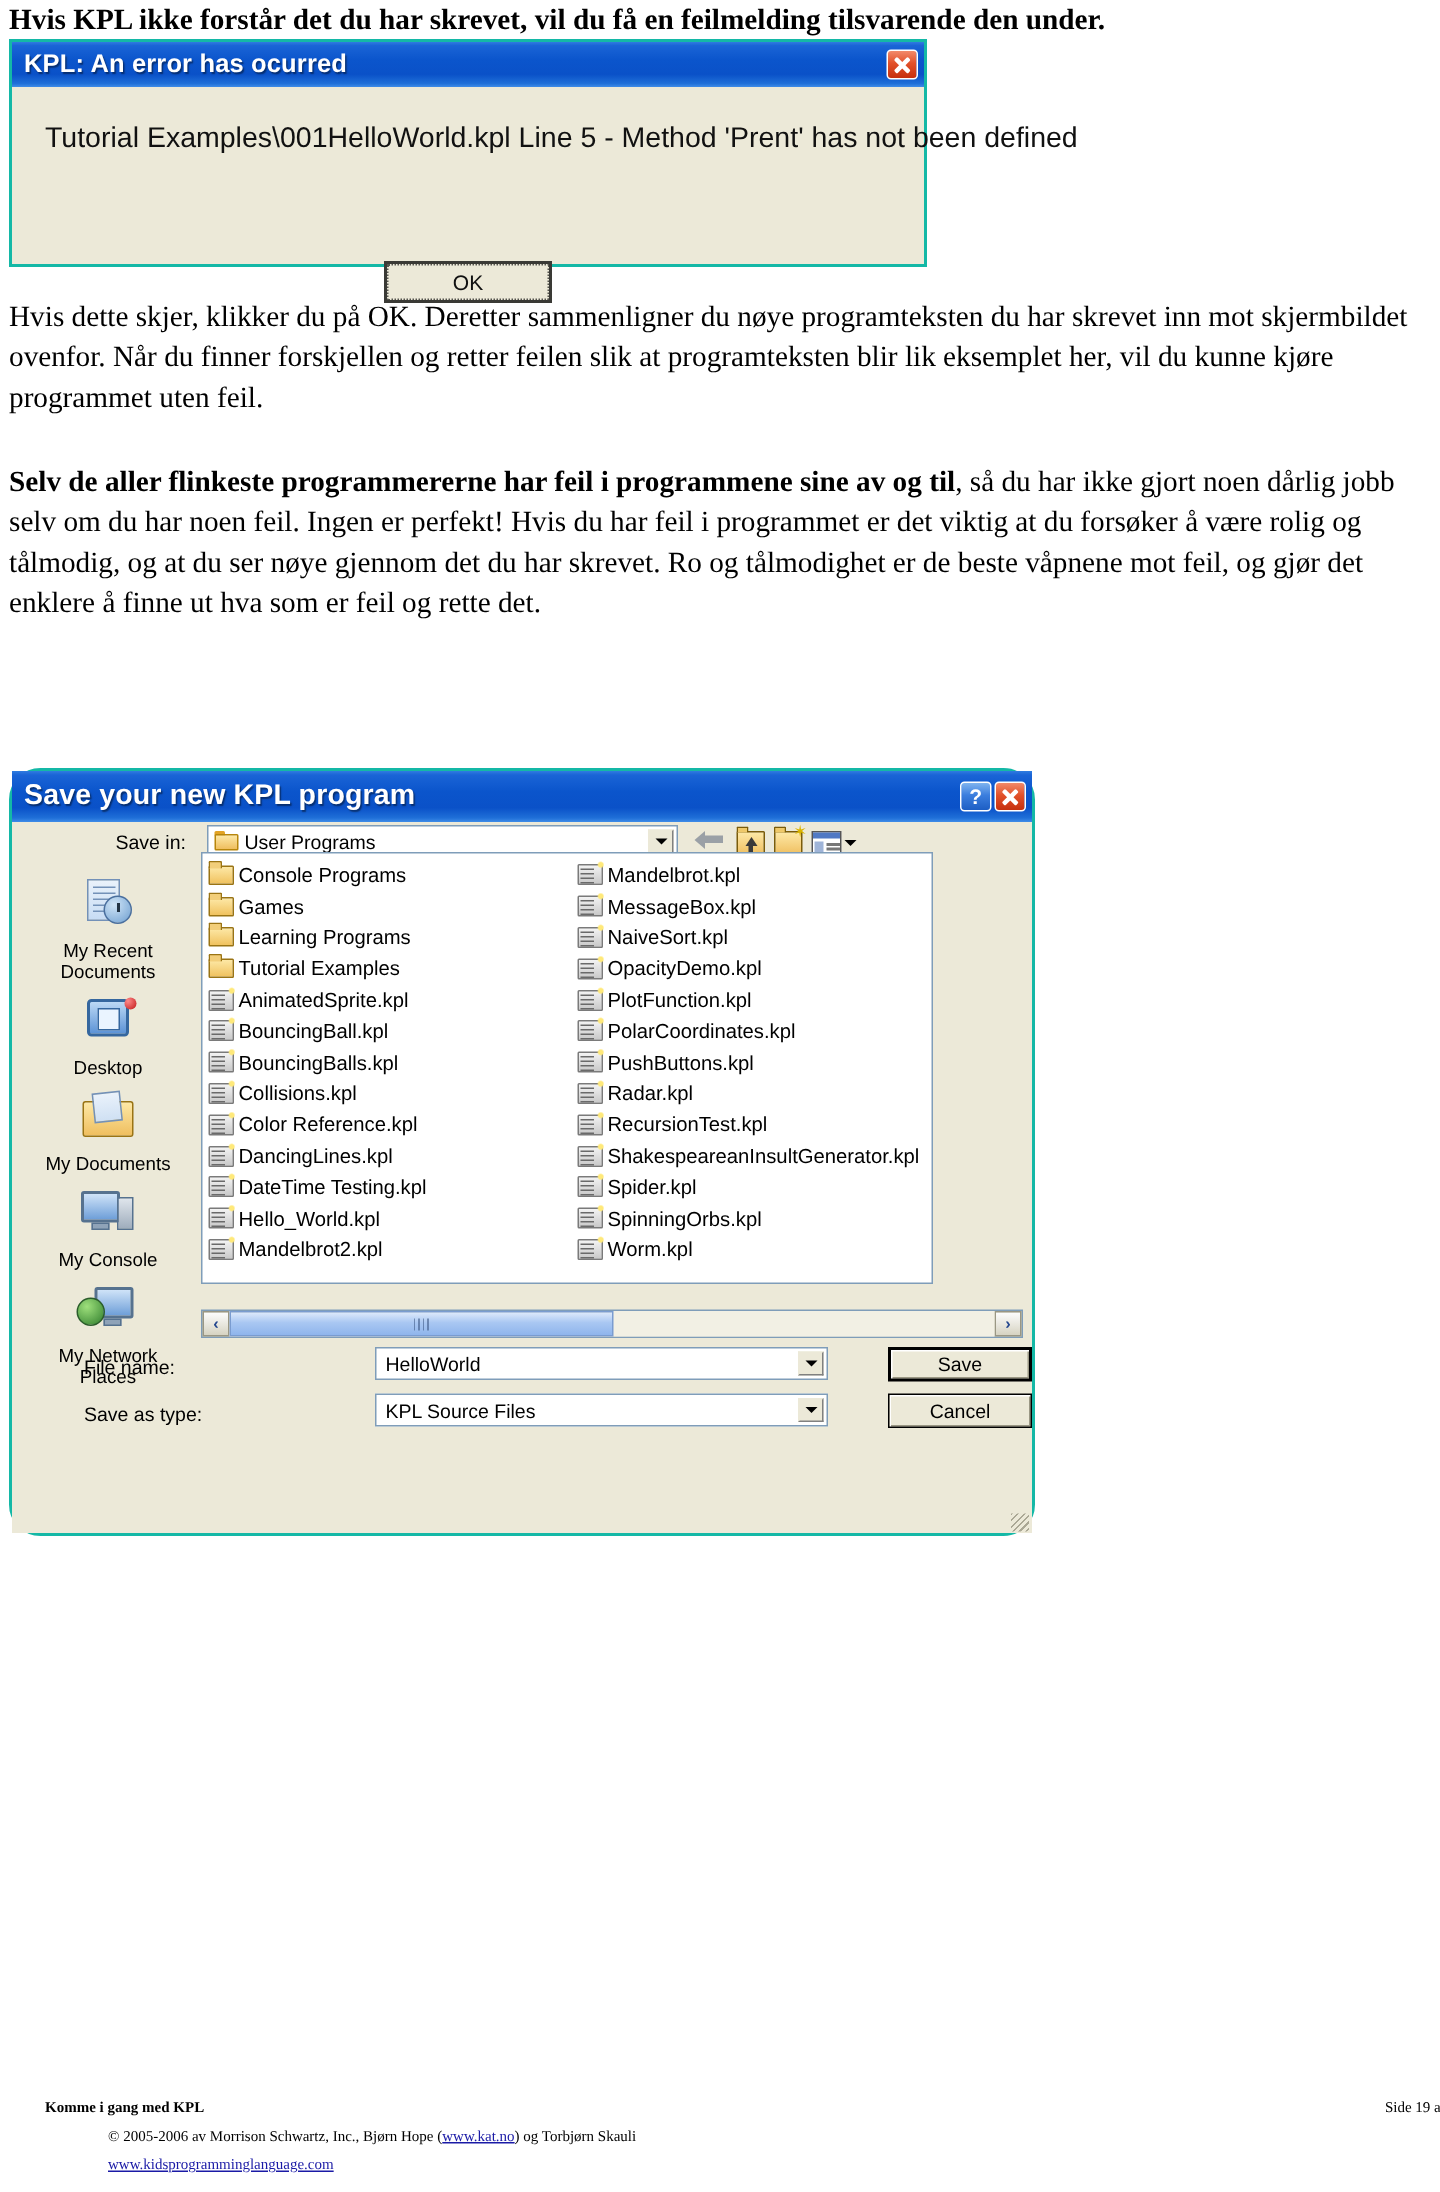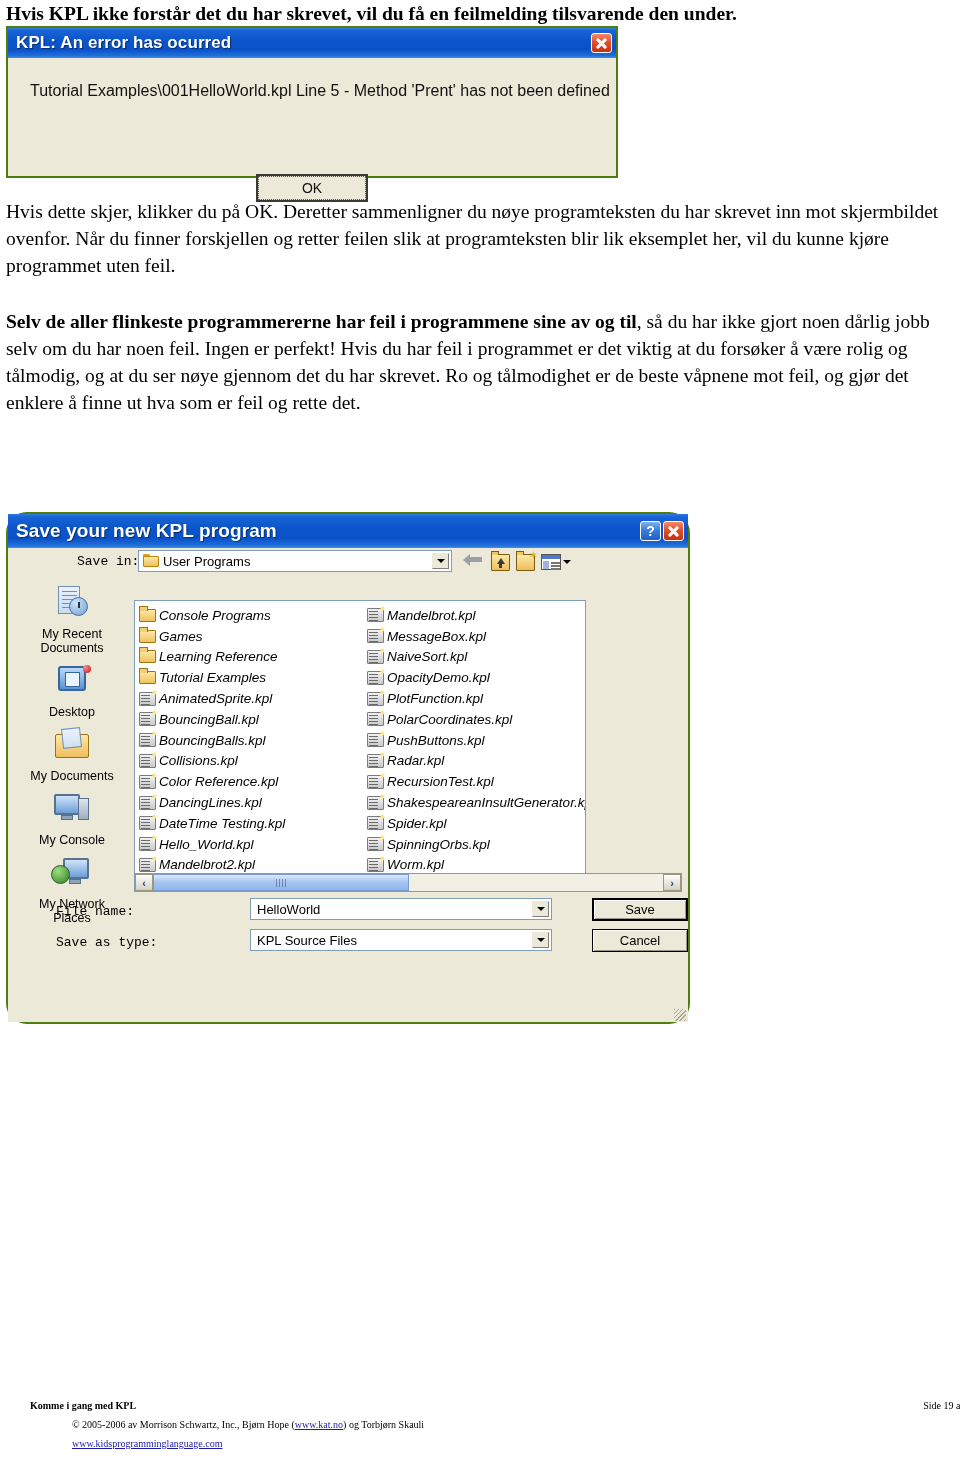--- a/index.html
+++ b/index.html
@@ -36,21 +36,21 @@
     width: 948px;
     font-size: 19.5px;
     line-height: 24px;
     font-weight: 600;
   }
   b, strong { font-weight: bold; }
 
   
   .xp-dialog {
     position: absolute;
-    border: 2px solid #4d7c0f;
+    border: 2px solid #14b8a6;
     background: #ECE9D8;
     box-shadow: 0 0 0 1px #1d5fbf inset;
   }
   .xp-titlebar {
     height: 30px;
     background: linear-gradient(to bottom,
        #2f7ce0 0%, #1a64d6 8%, #0b55cc 40%, #0a51c8 72%, #1f6fd8 92%, #3f8ce8 100%);
     display: flex;
     align-items: center;
     padding: 0 4px 0 8px;
@@ -95,21 +95,21 @@
   #error-dialog { left: 6px; top: 26px; width: 612px; height: 152px; }
   #error-dialog .xp-body {
     background: #ECE9D8;
     height: calc(100% - 30px);
     position: relative;
   }
   .err-text {
     position: absolute;
     left: 22px; top: 24px;
     font-family: "Liberation Sans", sans-serif;
-    font-size: 16px;
+    font-size: 19px;
     color: #111;
     white-space: nowrap;
   }
   .ok-button {
     position: absolute;
     left: 248px; top: 116px;
     width: 112px; height: 28px;
     background: #ECE9D8;
     border: 2px solid #3a3a35;
     display: flex; align-items: flex-end; justify-content: center;
@@ -129,21 +129,21 @@
   }
   #save-dialog .xp-titlebar { height: 34px; }
   #save-dialog .xp-title { font-size: 19px; }
   #save-dialog .sd-body {
     background: #ECE9D8;
     height: calc(100% - 34px);
     position: relative;
     padding: 0;
   }
   .lbl {
-    font-family: Liberation Mono, monospace;
+    font-family: Liberation Sans, sans-serif;
     font-size: 13px;
     color: #000;
   }
   .savein-label { position: absolute; left: 69px; top: 6px; }
   .combo {
     background: #ffffff;
     border: 1px solid #7f9db9;
     box-shadow: 1px 1px 0 #fff inset;
     height: 22px;
     display: flex; align-items: center;
@@ -239,27 +239,26 @@
   }
   .views-icon .hdr {
     position: absolute; left: 0; top: 0; right: 0; height: 4px; background: #5179c4;
   }
   .views-icon .lft { position: absolute; left: 1px; top: 6px; width: 6px; height: 8px; background: #9fb4d8; }
   .views-icon .ln { position: absolute; left: 9px; height: 2px; width: 9px; background: #777; }
 
   
   .file-list {
     position: absolute;
-    left: 126px; top: 52px;
-    width: 452px; height: 288px;
+    left: 126px; top: 20px;
+    width: 488px; height: 288px;
     background: #ffffff;
     border: 1px solid #7f9db9;
     overflow: hidden;
     padding: 4px 2px 2px 4px;
-    font-style: italic;
   }
   .file-cols {
     column-count: 2;
     column-gap: 12px;
     column-fill: auto;
     height: 276px;
   }
   .file-item {
     display: flex;
     align-items: center;
@@ -583,21 +582,21 @@
             <div class="file-item">
               <span class="fi-icon folder"></span>
               <span>Console Programs</span>
             </div>
             <div class="file-item">
               <span class="fi-icon folder"></span>
               <span>Games</span>
             </div>
             <div class="file-item">
               <span class="fi-icon folder"></span>
-              <span>Learning Reference</span>
+              <span>Learning Programs</span>
             </div>
             <div class="file-item">
               <span class="fi-icon folder"></span>
               <span>Tutorial Examples</span>
             </div>
             <div class="file-item">
               <span class="fi-icon kpl"></span>
               <span>AnimatedSprite.kpl</span>
             </div>
             <div class="file-item">

